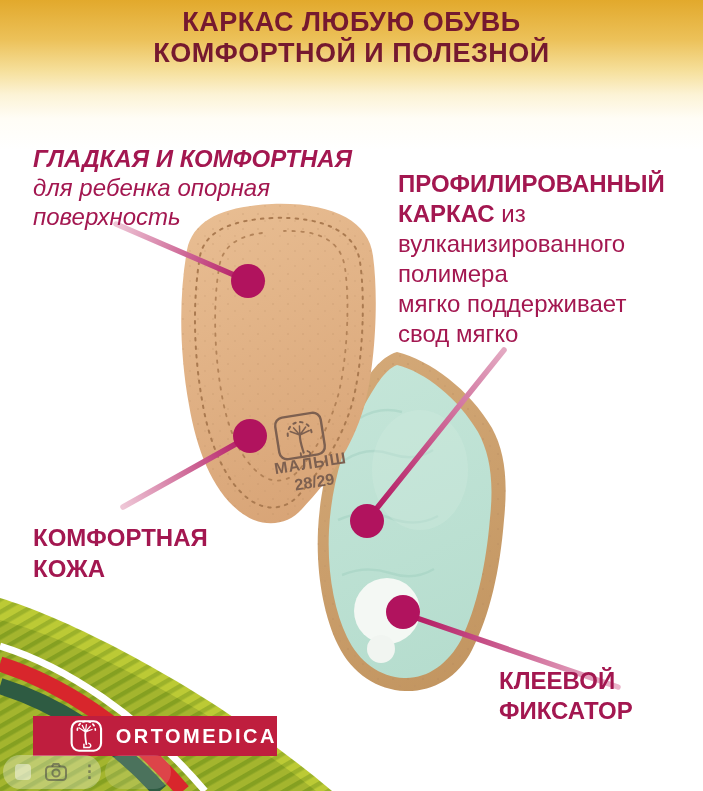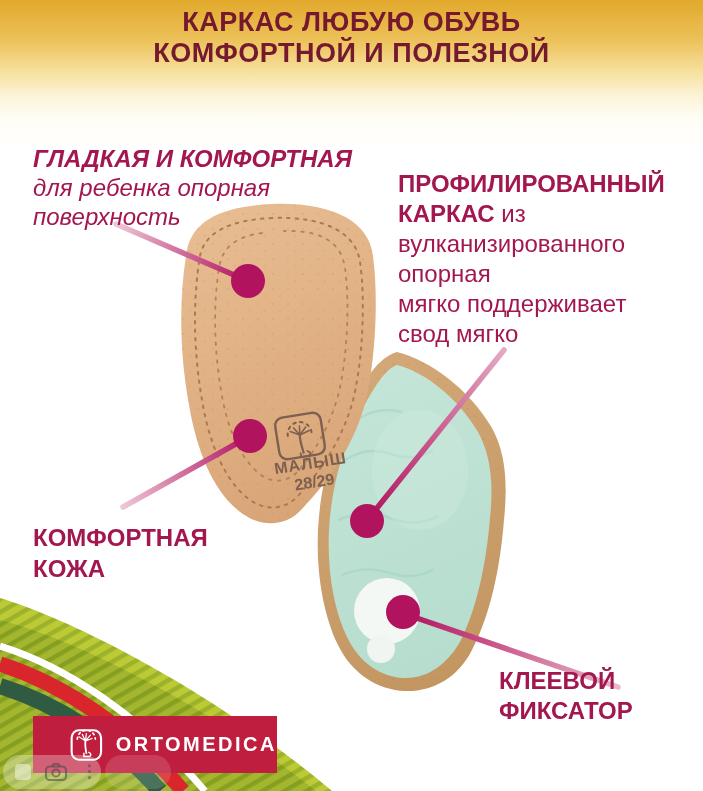--- a/index.html
+++ b/index.html
@@ -10,21 +10,21 @@
   }
   .abs{position:absolute;}
   #header{left:0;right:0;top:7px;text-align:center;font-weight:bold;font-size:27px;line-height:31px;color:#75192f;letter-spacing:.5px;z-index:4;}
   .feat{color:#a31750;z-index:4;}
   .feat .b{font-weight:bold;}
   #feat-smooth{left:33px;top:144px;font-size:24px;line-height:29px;width:370px;font-style:italic;}
   #feat-frame{left:398px;top:169px;font-size:24px;line-height:30px;width:300px;}
   #feat-leather{left:33px;top:522px;font-size:24px;line-height:31px;font-weight:bold;}
   #feat-glue{left:499px;top:666px;font-size:24px;line-height:30px;font-weight:bold;}
   #scene{left:0;top:0;z-index:2;}
-  #banner{left:33px;top:716px;width:244px;height:57px;background:#bf1e3e;z-index:5;display:flex;align-items:center;padding-left:37px;box-sizing:border-box;gap:13px;}
+  #banner{left:33px;top:716px;width:244px;height:40px;background:#bf1e3e;z-index:5;display:flex;align-items:center;padding-left:37px;box-sizing:border-box;gap:13px;}
   #banner .brand{color:#ffffff;font-size:20px;font-weight:bold;letter-spacing:2.5px;}
   
   #wm{left:3px;top:755px;height:34px;z-index:6;display:flex;align-items:center;}
   #wm .pill{height:34px;border-radius:17px;background:rgba(255,255,255,.30);display:flex;align-items:center;gap:14px;padding:0 12px;}
   #wm .pill2{height:34px;width:66px;border-radius:17px;background:rgba(255,255,255,.14);margin-left:4px;}
   #wm .ghost{width:16px;height:16px;border-radius:4px;background:rgba(255,255,255,.45);}
   #wm .dots{color:rgba(70,70,70,.55);font-size:17px;font-weight:bold;line-height:10px;width:8px;}
 </style>
 </head>
 <body>
@@ -39,21 +39,21 @@
   <div id="feat-smooth" class="abs feat">
     <div class="b">ГЛАДКАЯ И КОМФОРТНАЯ</div>
     <div>для ребенка опорная</div>
     <div>поверхность</div>
   </div>
 
   <div id="feat-frame" class="abs feat">
     <div class="b">ПРОФИЛИРОВАННЫЙ</div>
     <div><span class="b">КАРКАС</span><span> из</span></div>
     <div>вулканизированного</div>
-    <div>опорная</div>
+    <div>полимера</div>
     <div>мягко поддерживает</div>
     <div>свод мягко</div>
   </div>
 
   <div id="feat-leather" class="abs feat">
     <div>КОМФОРТНАЯ</div>
     <div>КОЖА</div>
   </div>
 
   <div id="feat-glue" class="abs feat">

